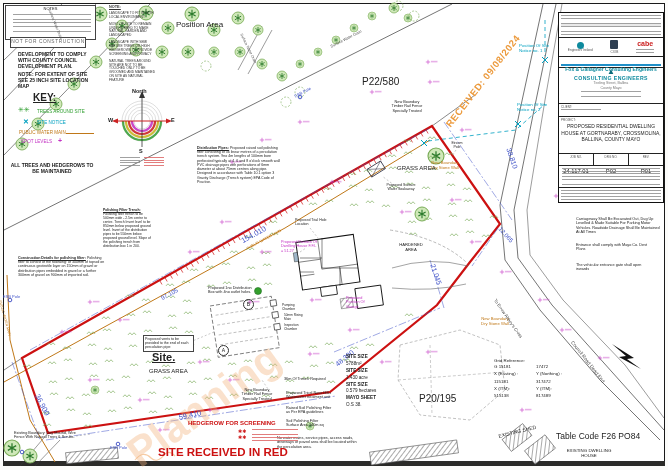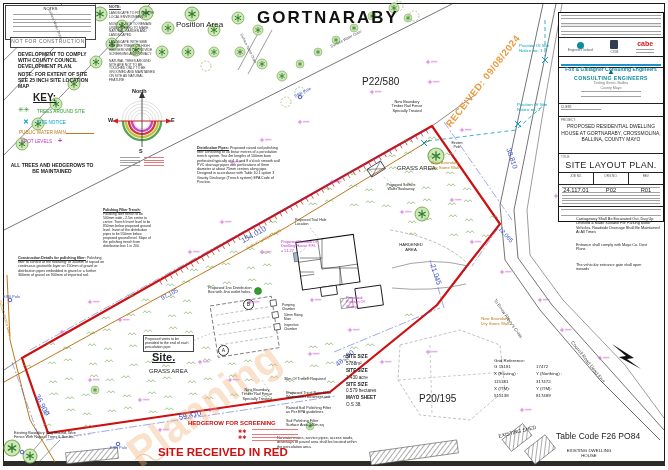--- a/index.html
+++ b/index.html
@@ -674,21 +674,20 @@
     <div style="margin-top:3px;">NATURAL TREES AROUND SITE ARE NOT TO BE TOUCHED ONLY TO BE GROOMED AND MAINTAINED ON SITE AS NATURAL FEATURE</div>
   </div>
 
   <div class="lbl b" style="left:132px;top:88px;font-size:5.5px;">North</div>
   <div class="lbl b" style="left:108px;top:117px;font-size:5.5px;">W</div>
   <div class="lbl b" style="left:171px;top:117px;font-size:5.5px;">E</div>
   <div class="lbl b" style="left:139px;top:148px;font-size:5.5px;">S</div>
   <div class="lbl mt" style="left:120px;top:157px;width:20px;height:10px;"></div>
   <div class="lbl mtr" style="left:144px;top:157px;width:20px;height:10px;"></div>
 
-  <div class="lbl" style="left:257px;top:8px;font-size:17px;font-weight:600;letter-spacing:2px;color:#111;">GORTNARABY</div>
   <div class="lbl" style="left:176px;top:20px;font-size:8px;">Position Area</div>
 
   <div class="lbl" style="left:51px;top:8px;font-size:3.6px;color:#555;transform:rotate(68deg);">Surface Water Drain</div>
   <div class="lbl" style="left:243px;top:33px;font-size:3.6px;color:#555;transform:rotate(64deg);">Surface Water Drain</div>
   <div class="lbl" style="left:330px;top:45px;font-size:3.8px;color:#555;transform:rotate(-27deg);">Surface Water Drain</div>
   <div class="lbl blue" style="left:294px;top:95px;font-size:4.2px;transform:rotate(-27deg);">ESB Pole</div>
   <div class="lbl blue" style="left:3px;top:295px;font-size:4px;">ESB Pole</div>
   <div class="lbl blue" style="left:110px;top:446px;font-size:4px;">ESB Pole</div>
   <div class="lbl org" style="left:2px;top:300px;font-size:3.6px;transform:rotate(75deg);">PUBLIC WATER MAIN</div>
   <div class="lbl org" style="left:246px;top:247px;font-size:3.8px;transform:rotate(-28deg);">PUBLIC WATER MAIN</div>
@@ -811,24 +810,20 @@
       <div class="mt" style="width:60px;height:6px;margin:1px auto 0;"></div>
     </div>
     <div class="tb-client">
         <span class="tinylab">CLIENT:</span>
         <div class="mt" style="height:3px;width:40px;"></div>
       </div>
     <div class="tb-project">
         <span class="tinylab">PROJECT:</span>
         <span class="ptxt">PROPOSED RESIDENTIAL DWELLING HOUSE AT GORTNARABY, CROSSMOLINA, BALLINA, COUNTY MAYO</span>
       </div>
-    <div class="tb-title">
-        <span class="tinylab">TITLE:</span>
-        <span class="ttxt">SITE LAYOUT PLAN.</span>
-      </div>
     <div class="tb-nums">
       <div class="cells" style="height:100%;">
         <div><span class="tinylab">JOB NO.</span><span class="numval">24.117.01</span></div>
         <div><span class="tinylab">DRG NO.</span><span class="numval">P02</span></div>
         <div><span class="tinylab">REV.</span><span class="numval">R01</span></div>
       </div>
     </div>
     <div class="tb-disc">
         <div class="mt"></div>
       </div>

